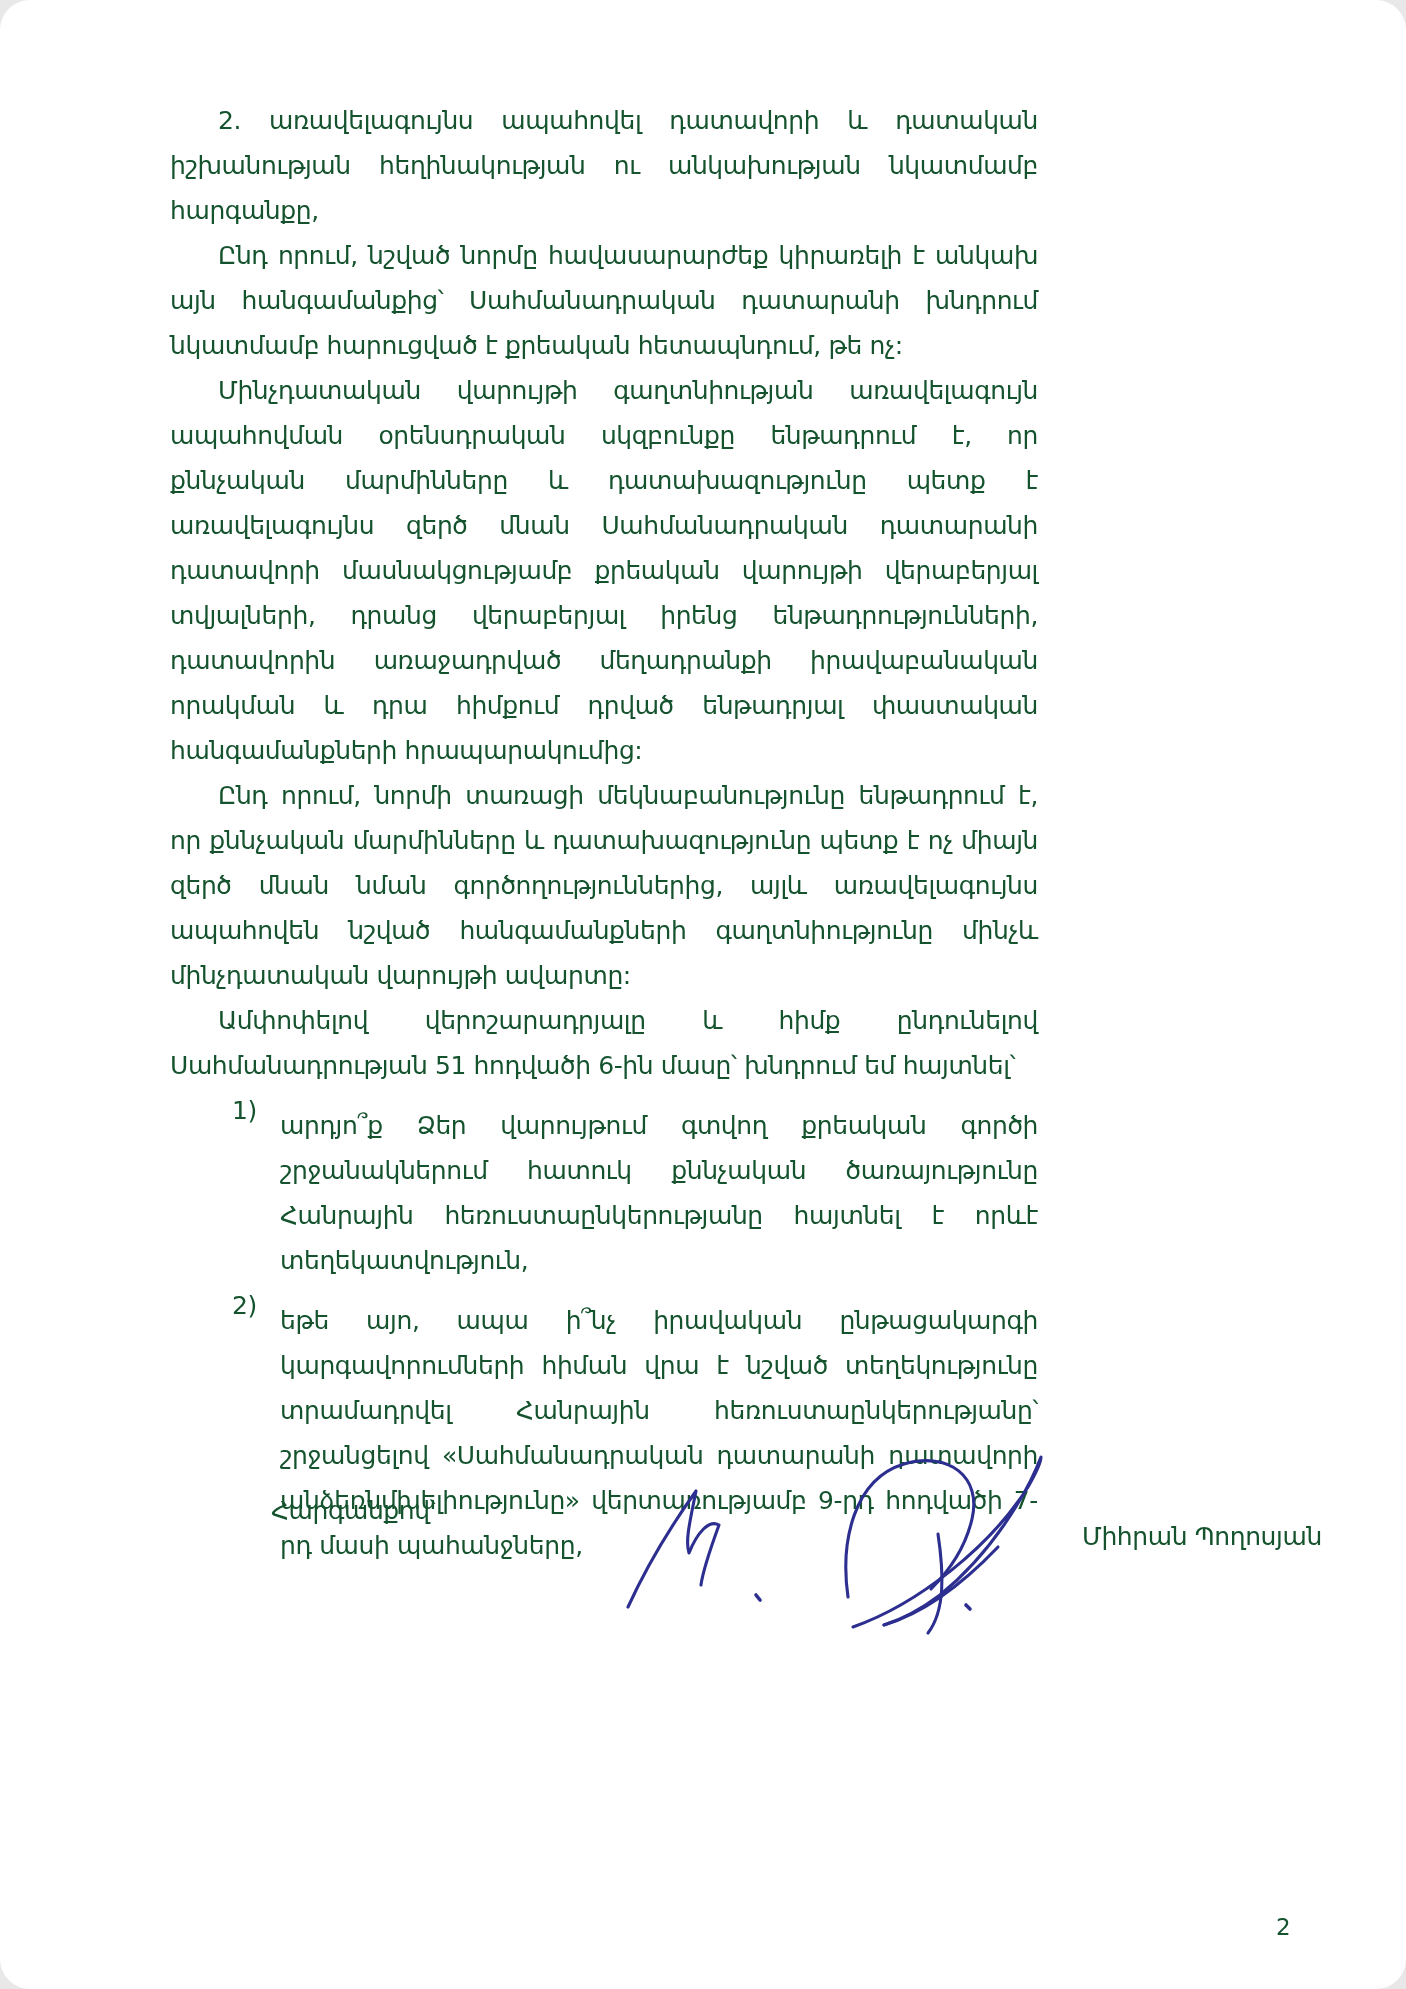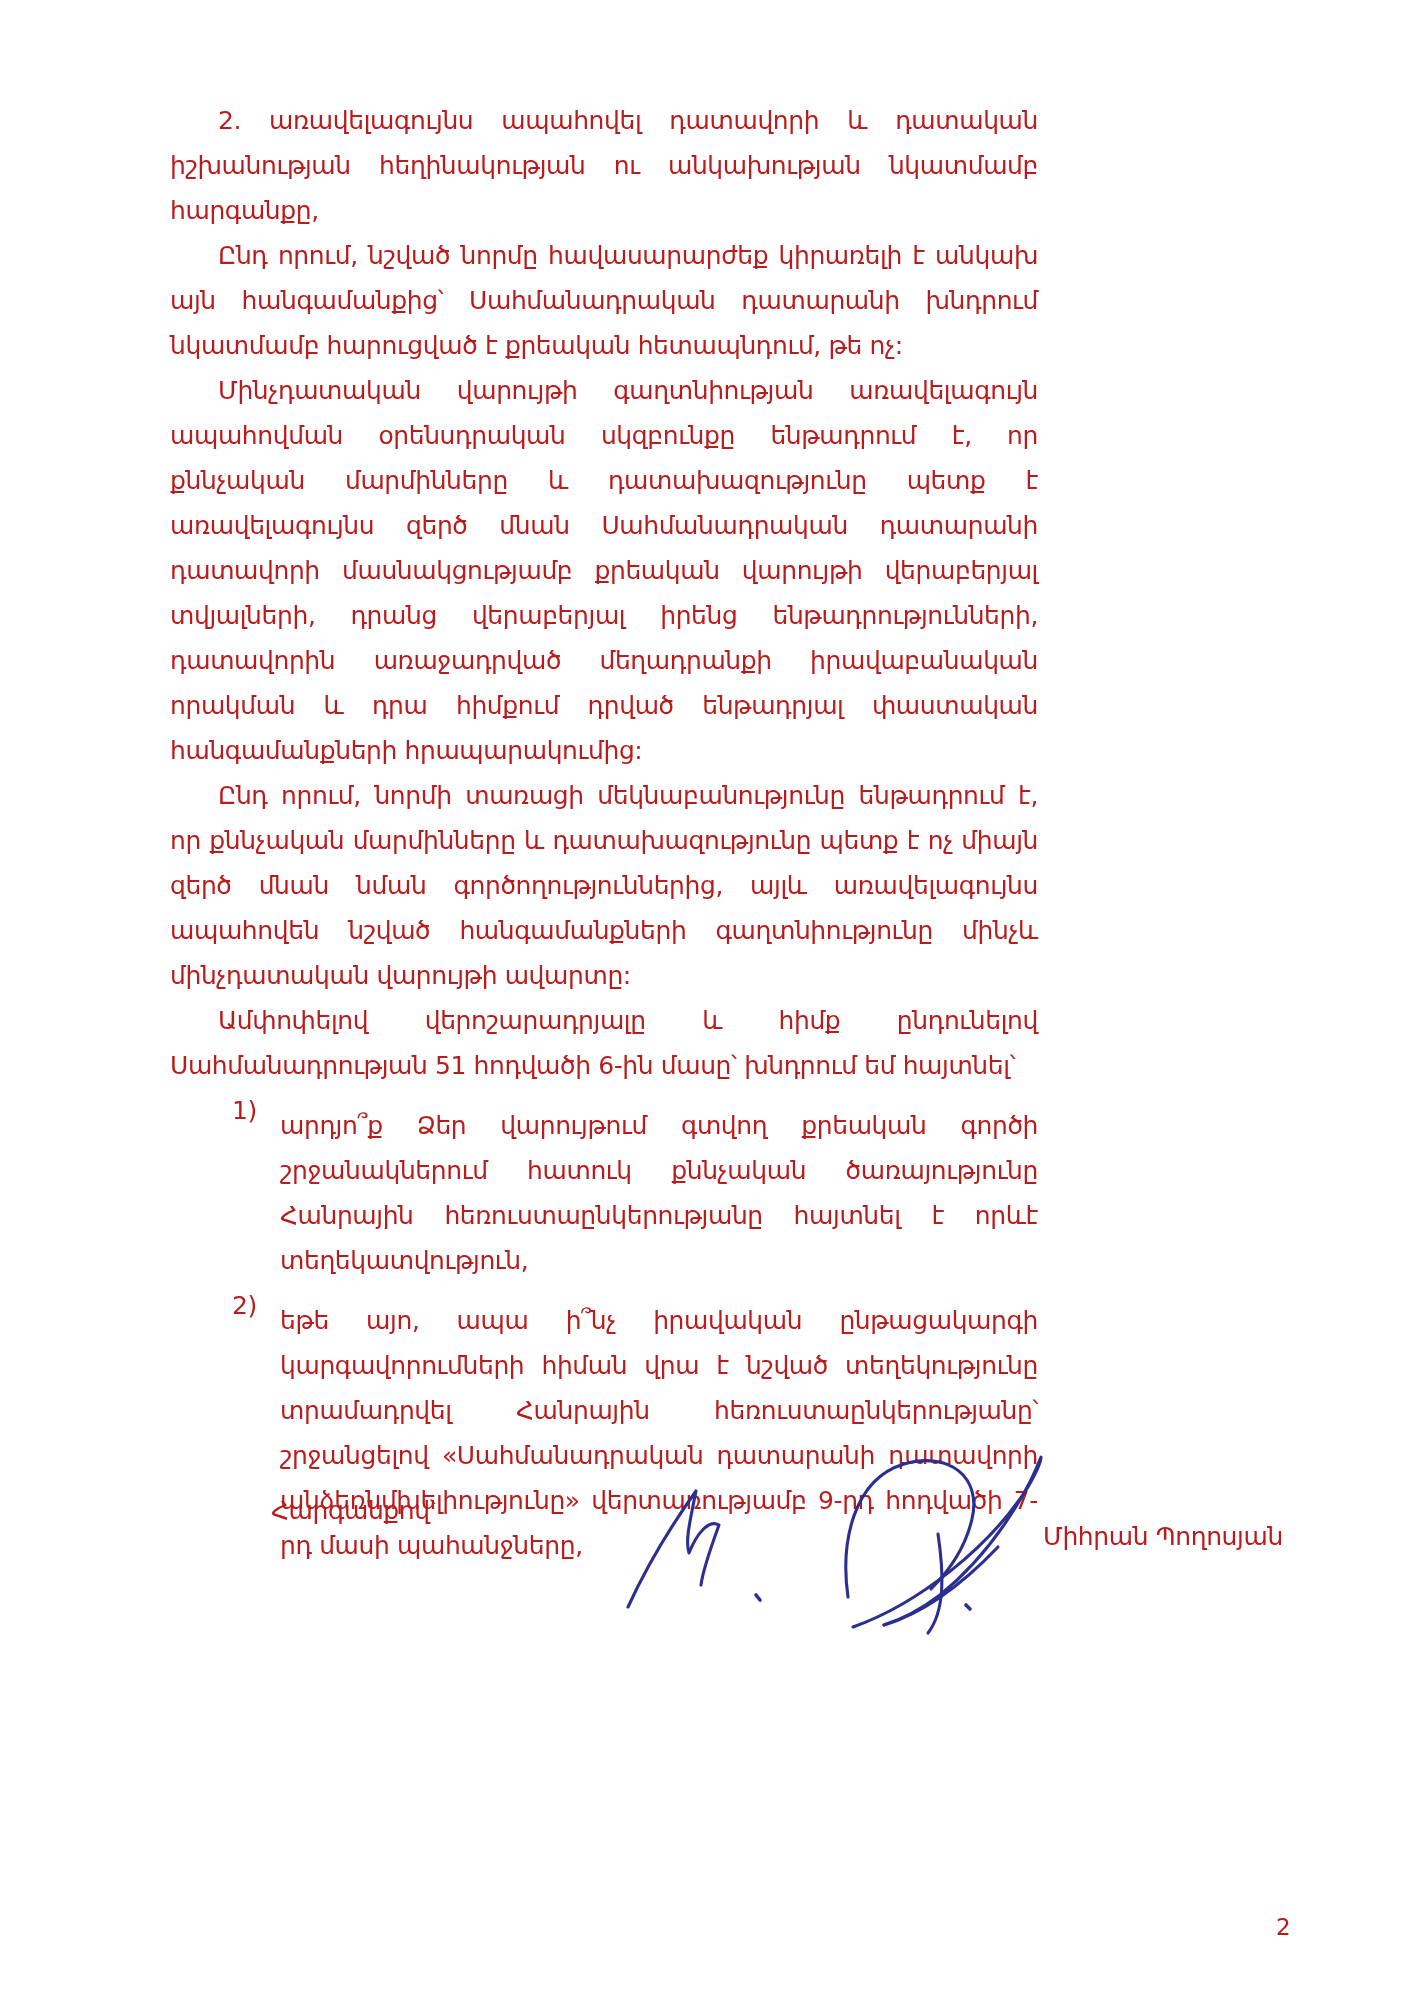--- a/index.html
+++ b/index.html
@@ -2,22 +2,23 @@
 <html><head>
 <meta charset="utf-8">
 <style>
   html,body { margin:0; padding:0; background:#e8e8e8; }
   .page {
     position:relative;
     width:1406px; height:1989px;
     margin:0 auto;
     background:#ffffff;
     font-family:"DejaVu Sans", sans-serif;
-    color:#b91c1c;
+    color:#14532d;
     overflow:hidden;
+    border-radius:30px;
   }
   .content {
     position:absolute;
     left:170px; top:98px; width:868px;
     font-size:25px;
     line-height:45px;
     letter-spacing:-0.4px;
   }
   p.para {
     margin:0;
@@ -37,21 +38,21 @@
     margin-top:15px;
   }
   .salutation {
     position:absolute;
     left:271px; top:1496px;
     font-size:25px;
     letter-spacing:-0.4px;
   }
   .sig-name {
     position:absolute;
-    left:1043px; top:1522px;
+    left:1082px; top:1522px;
     font-size:25px;
     letter-spacing:-0.4px;
   }
   .signature-wrap {
     position:absolute;
     left:598px; top:1424px;
     width:470px; height:230px;
   }
   .signature-wrap svg { display:block; width:100%; height:100%; }
   .page-number {

